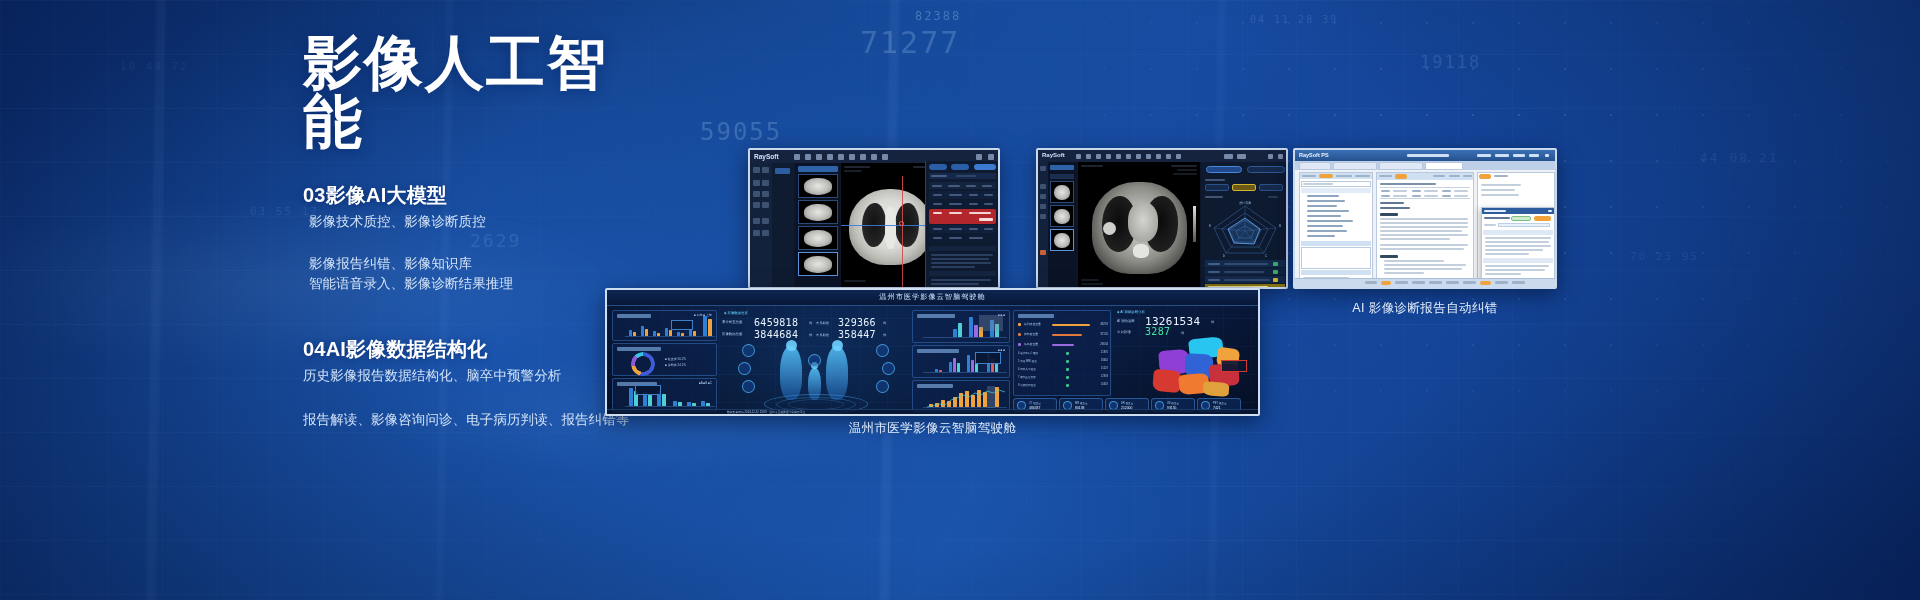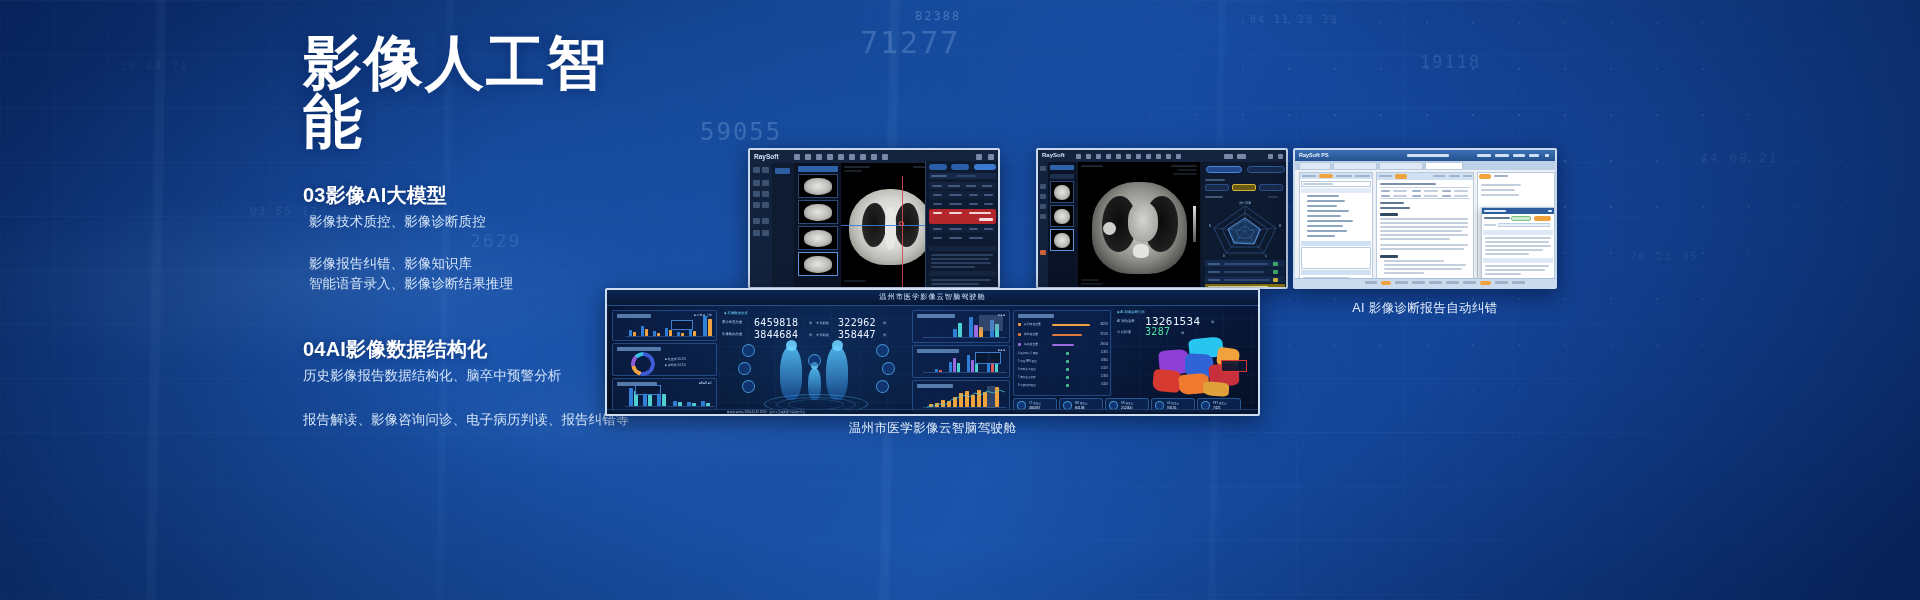--- a/index.html
+++ b/index.html
@@ -696,21 +696,21 @@
         <div class="bar" style="left:93px;bottom:5.5px;width:4px;height:3px;background:#4fd0d0;"></div>
         <div style="position:absolute;left:22px;top:6px;width:26px;height:10px;background:rgba(8,22,50,.9);border:1px solid #3f7ec9;"></div>
       </div>
 
       <div style="position:absolute;left:113px;top:20px;width:190px;height:102px;">
         <div class="lbl" style="left:4px;top:1px;font-size:3.4px;color:#6fd3ff;">◈ 影像数据总览</div>
         <div class="lbl" style="left:2px;top:10px;font-size:3.4px;">累计检查总量</div>
         <div class="bignum" style="left:34px;top:7px;font-size:10px;">6459818</div>
         <div class="lbl" style="left:89px;top:11px;font-size:3.2px;">例</div>
         <div class="lbl" style="left:96px;top:11px;font-size:3.2px;">本月新增</div>
-        <div class="bignum" style="left:118px;top:7px;font-size:10px;">322962</div>
+        <div class="bignum" style="left:118px;top:7px;font-size:10px;">329366</div>
         <div class="lbl" style="left:163px;top:11px;font-size:3.2px;">例</div>
 
         <div class="lbl" style="left:2px;top:22px;font-size:3.4px;">影像数据总量</div>
         <div class="bignum" style="left:34px;top:19px;font-size:10px;">3844684</div>
         <div class="lbl" style="left:89px;top:23px;font-size:3.2px;">例</div>
         <div class="lbl" style="left:96px;top:23px;font-size:3.2px;">本月新增</div>
         <div class="bignum" style="left:118px;top:19px;font-size:10px;">358447</div>
         <div class="lbl" style="left:163px;top:23px;font-size:3.2px;">例</div>
 
         <div class="ring" style="left:44px;top:84px;width:104px;height:20px;opacity:.75;"></div>

